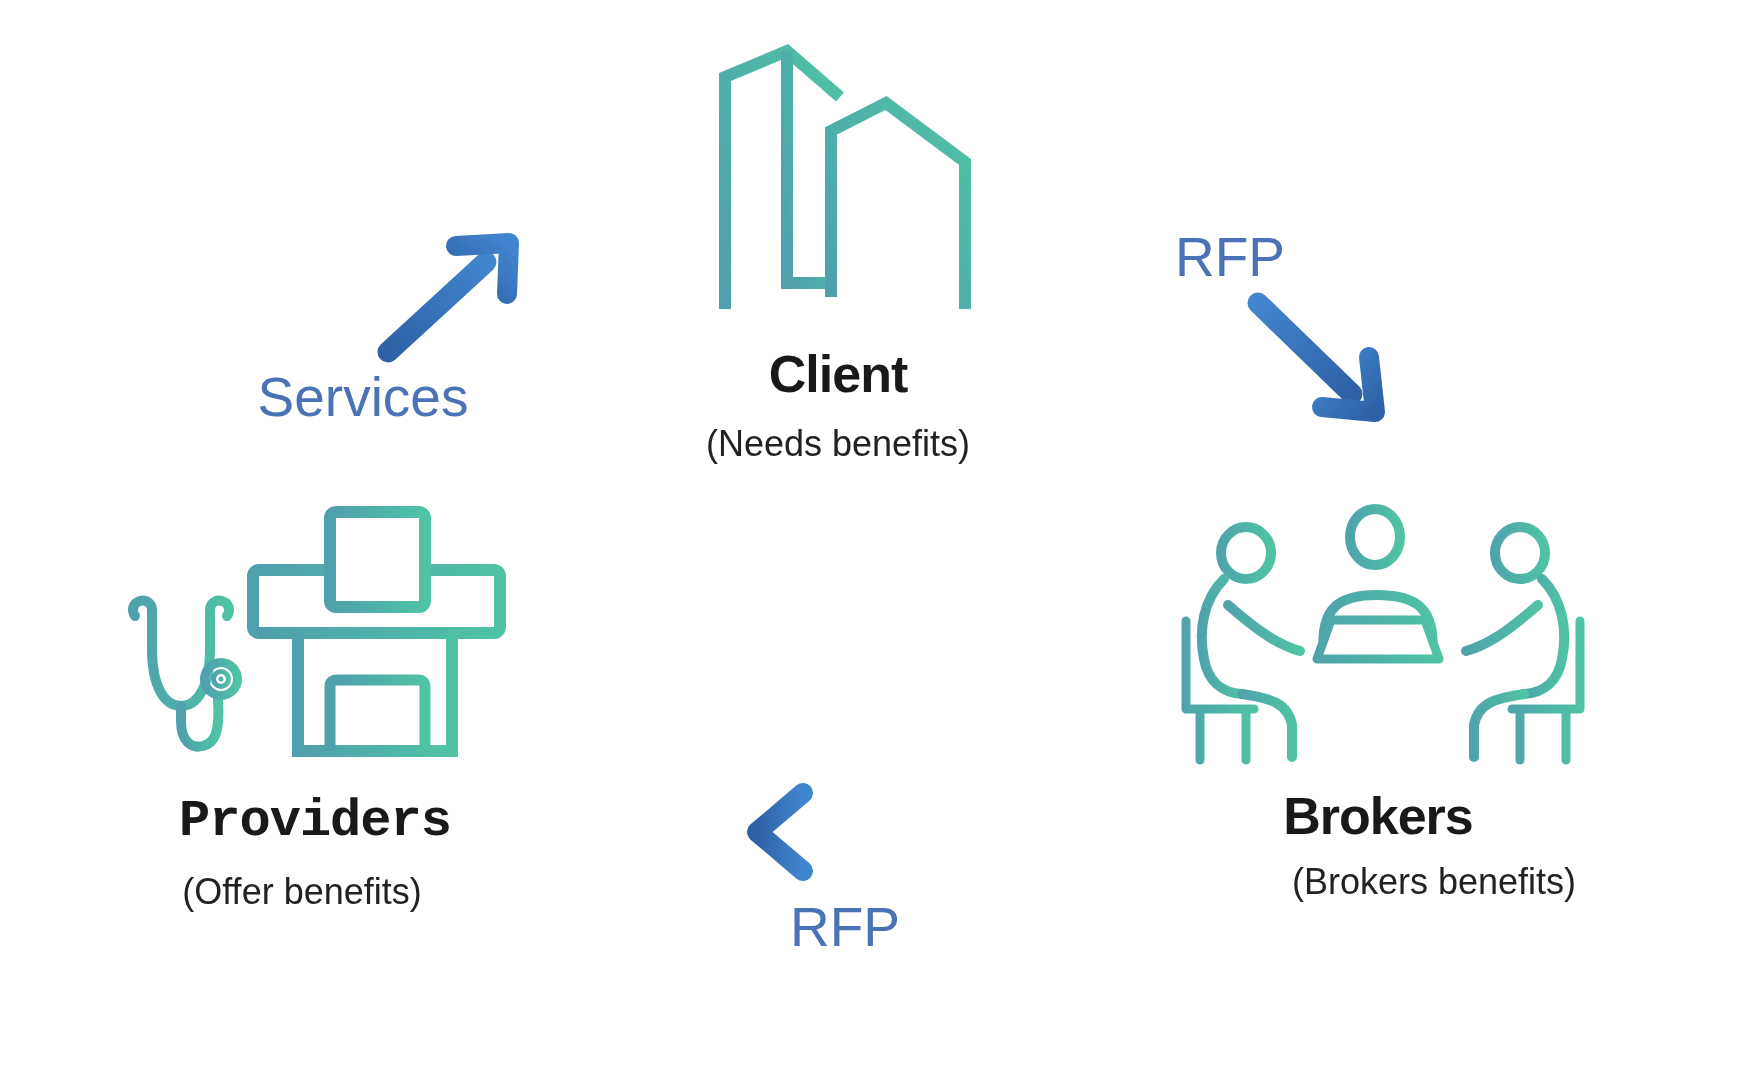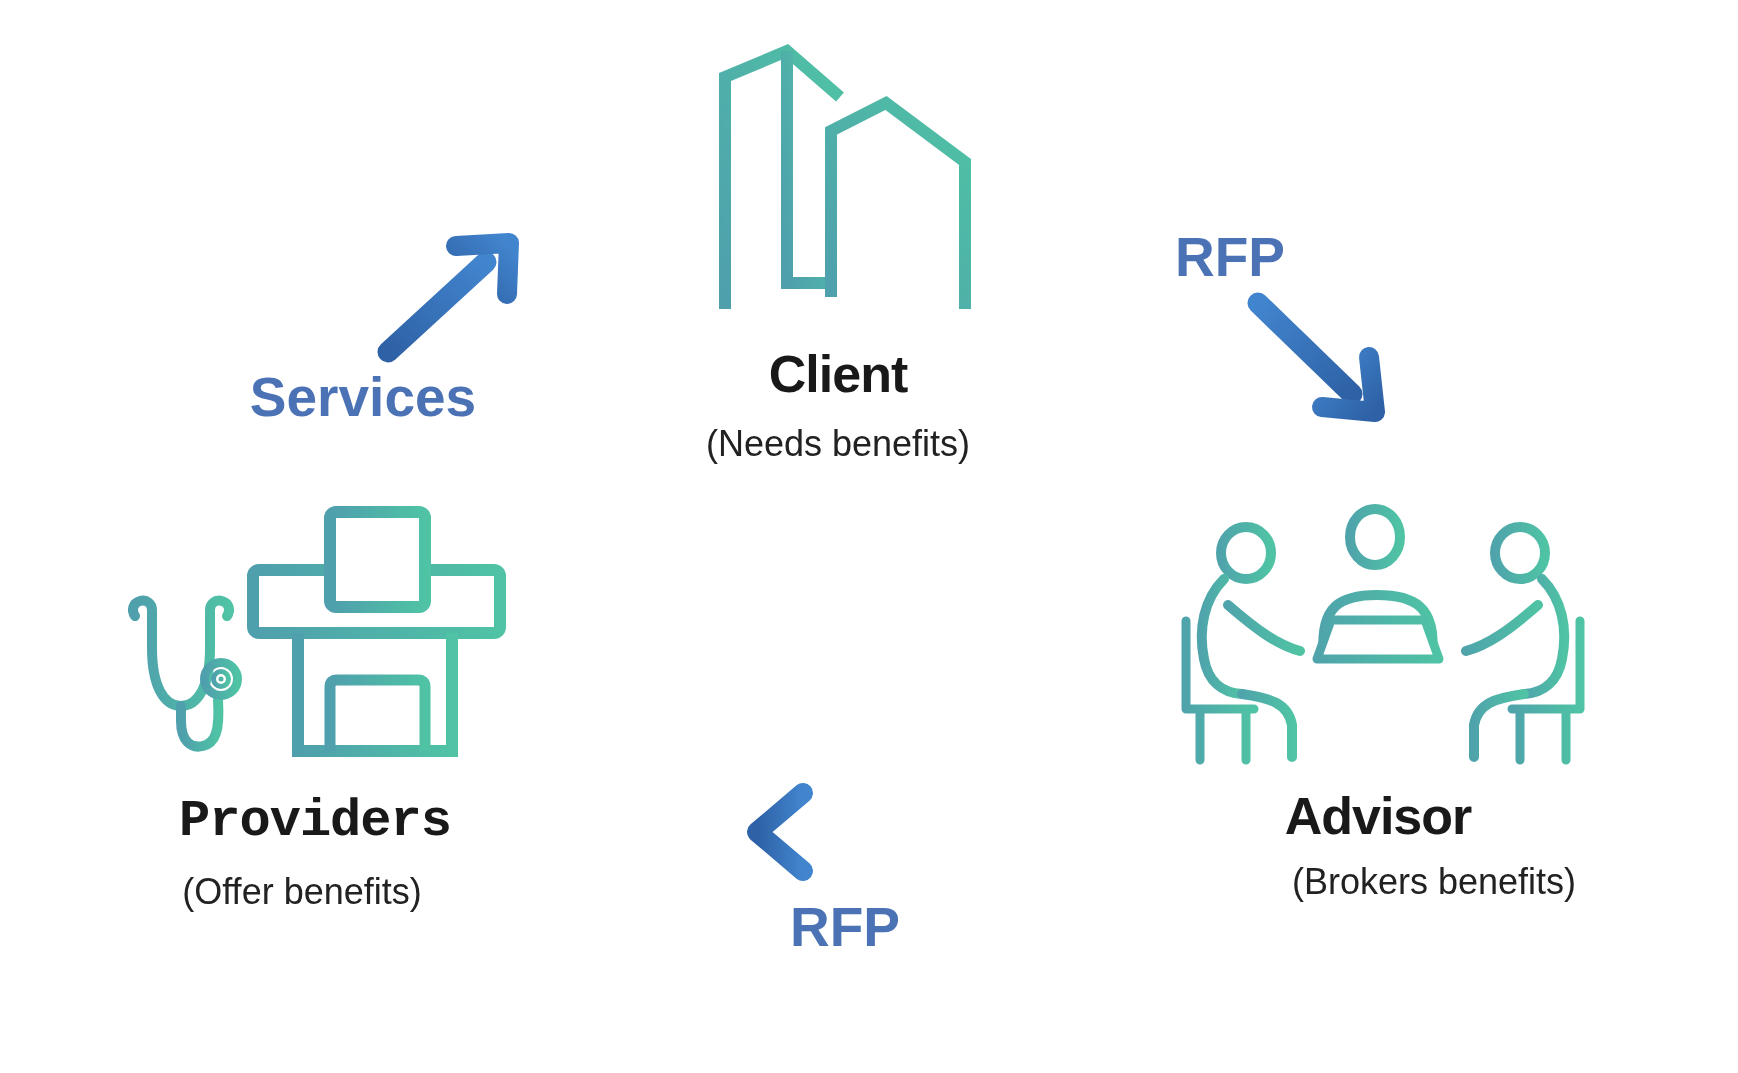--- a/index.html
+++ b/index.html
@@ -11,21 +11,21 @@
   .abs{position:absolute;}
   .node-title{
     font-weight:700;color:#191919;font-size:52px;line-height:1;
     text-align:center;letter-spacing:-1px;
   }
   .node-sub{
     font-weight:400;color:#222222;font-size:36px;line-height:1;
     text-align:center;letter-spacing:0px;
   }
   .edge-label{
-    font-weight:700;color:#4a72b5;font-size:55px;line-height:1;
+    font-weight:400;color:#4a72b5;font-size:55px;line-height:1;
     text-align:center;
   }
   svg{display:block;overflow:visible;}
 </style>
 </head>
 <body>
 
 <svg class="abs" style="left:0;top:0;" width="1738" height="1073" viewBox="0 0 1738 1073">
   <defs>
     <linearGradient id="blueGradUp" x1="0" y1="1" x2="1" y2="0">
@@ -105,21 +105,21 @@
     <path d="M64,191 C92,195 110,200 114,222 L114,254" stroke-width="10"></path>
     <path d="M8,118 L8,206 M8,206 L76,206 M22,206 L22,257 M68,206 L68,257" stroke-width="9"></path>
 
     <ellipse cx="342" cy="50" rx="25" ry="26" stroke-width="10"></ellipse>
     <path d="M364,76 C384,96 390,126 384,156 C380,178 366,190 346,191" stroke-width="10"></path>
     <path d="M360,102 C330,128 310,142 288,148" stroke-width="10"></path>
     <path d="M346,191 C318,195 300,200 296,222 L296,254" stroke-width="10"></path>
     <path d="M402,118 L402,206 M402,206 L334,206 M388,206 L388,257 M342,206 L342,257" stroke-width="9"></path>
   </g>
 </svg>
-<div class="abs node-title" style="left:1178px;top:790px;width:400px;">Advisor</div>
+<div class="abs node-title" style="left:1178px;top:790px;width:400px;">Brokers</div>
 <div class="abs node-sub" style="left:1224px;top:864px;width:420px;">(Brokers benefits)</div>
 
 <svg class="abs" style="left:128px;top:500px;" width="390" height="265" viewBox="0 0 390 265">
   <defs>
     <linearGradient id="tealC" x1="0" y1="0" x2="1" y2="0">
       <stop offset="0" stop-color="#4f9fad"></stop>
         <stop offset="1" stop-color="#4fc3a4"></stop>
     </linearGradient>
   </defs>
   <g stroke="url(#tealC)" fill="none">

